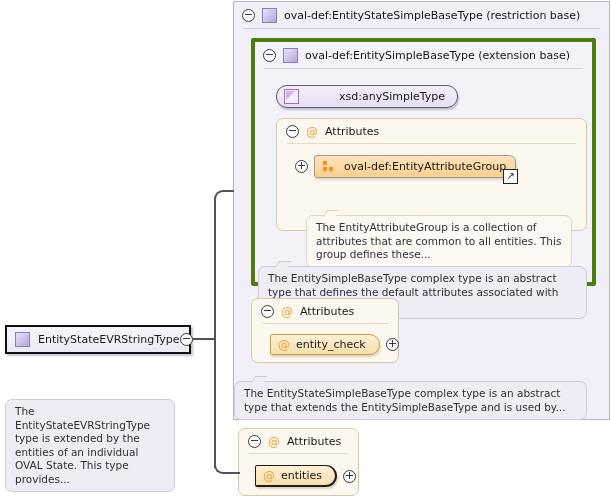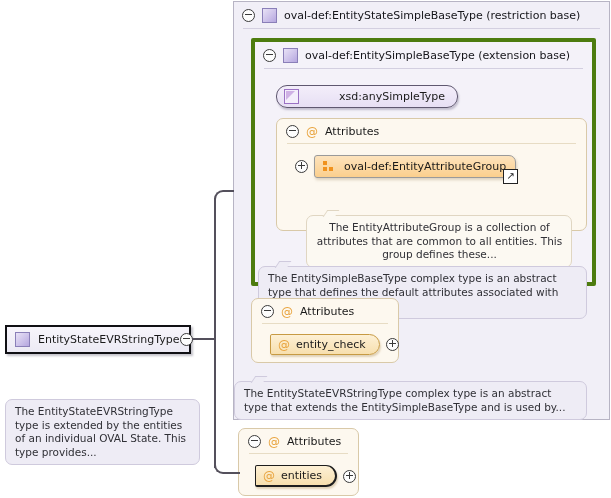--- a/index.html
+++ b/index.html
@@ -292,21 +292,21 @@
           <span class="icon-group">
               <i></i>
               <i></i>
               <i></i>
             </span>
           <span>oval-def:EntityAttributeGroup</span>
           <span class="badge-link">↗</span>
         </span>
       </div>
 
-      <div class="abs doc cream" style="left:29px; top:71px; width:266px;text-align:center;">
+      <div class="abs doc cream" style="left:29px; top:71px; width:266px;">
         <span class="nub" style="left:18px;"></span>
         <span>The EntityAttributeGroup is a collection of attributes that are common to all entities. This group defines these...</span>
       </div>
     </div>
 
     <div class="abs doc" style="left:3px; top:197px; width:329px;">
       <span class="nub" style="left:18px;"></span>
       <span>The EntitySimpleBaseType complex type is an abstract type that defines the default attributes associated with every...</span>
     </div>
   </div>
@@ -324,21 +324,21 @@
         <span class="icon-at">@</span>
         <span>entity_check</span>
       </span>
       <span class="ctl plus"></span>
     </div>
   </div>
 </div>
 
 <div class="abs doc" style="left:234px; top:381px; width:353px;">
   <span class="nub" style="left:18px;"></span>
-  <span>The EntityStateEVRStringType complex type is an abstract type that extends the EntitySimpleBaseType and is used by...</span>
+  <span>The EntityStateSimpleBaseType complex type is an abstract type that extends the EntitySimpleBaseType and is used by...</span>
 </div>
 
 <div class="abs panel-attrs" style="left:238px; top:428px; width:121px; height:68px;">
   <div class="attrs-head">
     <span class="ctl"></span>
     <span class="icon-at">@</span>
     <span>Attributes</span>
   </div>
   <div class="attrs-rule"></div>
 
@@ -353,21 +353,21 @@
 
 <div class="abs root-node" style="left:5px; top:325px;">
   <span class="icon-type"></span>
   <span>EntityStateEVRStringType</span>
 </div>
 
 <div class="abs" style="left:180px; top:333px;">
   <span class="ctl"></span>
 </div>
 
-<div class="abs doc" style="left:5px; top:360px; width:195px;">
+<div class="abs doc" style="left:5px; top:360px; width:170px;">
   <span>The EntityStateEVRStringType type is extended by the entities of an individual OVAL State. This type provides...</span>
 </div>
 
 <div class="wire" style="left:192px; top:338px; width:24px; height:2px;"></div>
 
 <div class="wire" style="left:214px; top:198px; width:2px; height:270px;"></div>
 
 <div class="elbow tl" style="left:214px; top:190px; width:20px; height:12px;"></div>
 
 <div class="elbow bl" style="left:214px; top:460px; width:26px; height:14px;"></div>

